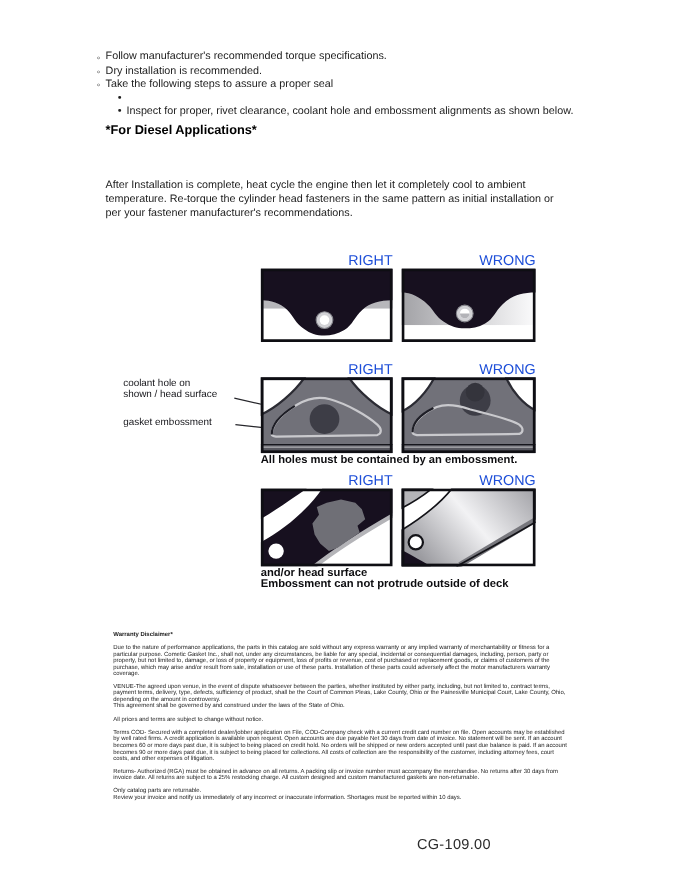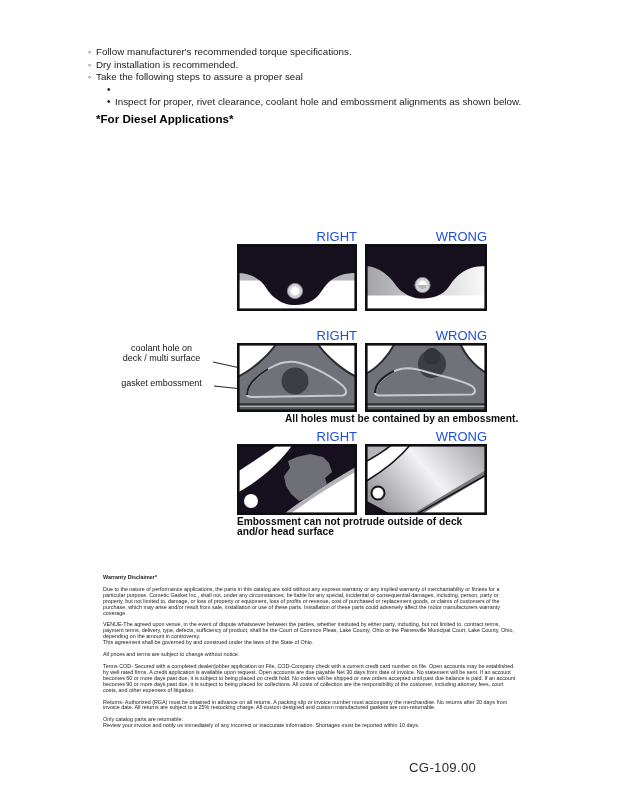--- a/index.html
+++ b/index.html
@@ -21,28 +21,28 @@
   
   .diesel-heading{position:absolute;left:96px;top:112px;font-size:11.6px;font-weight:bold;color:#000;}
   .para{position:absolute;left:96px;width:412px;font-size:9.8px;line-height:12.6px;margin:0;}
   .p1{top:133px;}
   .p2{top:163px;}
   .p3{top:205px;}
   
   .dlabel{position:absolute;font-size:13px;color:#1d4ed8;text-align:right;white-space:nowrap;}
   .dbox{position:absolute;display:block;}
   .caption{position:absolute;font-size:10.2px;font-weight:bold;color:#0d0d10;line-height:10.4px;white-space:nowrap;}
-  .ann{position:absolute;left:112px;width:99px;text-align:center;font-size:9px;line-height:9.7px;color:#15151a;}
+  .ann{position:absolute;left:112px;width:99px;text-align:left;font-size:9px;line-height:9.7px;color:#15151a;}
   .leader-svg{position:absolute;left:110px;top:340px;}
   
   .fp{position:absolute;left:103px;top:575px;width:414px;font-size:5.4px;line-height:5.9px;color:#222;}
   .fp .fp-h{font-weight:bold;margin:0 0 6px 0;}
   .fp p{margin:0 0 6px 0;}
   
-  .pagenum{position:absolute;left:409px;top:760px;font-size:13.2px;color:#2b2b2b;letter-spacing:.3px;}
+  .pagenum{position:absolute;left:379px;top:760px;font-size:13.2px;color:#2b2b2b;letter-spacing:.3px;}
 </style>
 </head>
 <body>
 
 <div class="page">
 
 
   <div class="bullets">
     <div class="b">
         <span class="m">◦</span>
@@ -59,20 +59,21 @@
     <div class="b sub">
         <span class="m">•</span>
       </div>
     <div class="b sub">
         <span class="m">•</span>
         <span>Inspect for proper, rivet clearance, coolant hole and embossment alignments as shown below.</span>
       </div>
   </div>
 
   <div class="diesel-heading">*For Diesel Applications*</div>
+  <p class="para p2">After Installation is complete, heat cycle the engine then let it completely cool to ambient temperature. Re-torque the cylinder head fasteners in the same pattern as initial installation or per your fastener manufacturer's recommendations.</p>
 
   <div class="dlabel" style="left:237px;width:120px;top:229px;">RIGHT</div>
   <div class="dlabel" style="left:365px;width:122px;top:229px;">WRONG</div>
 
   <svg class="dbox" style="left:237px;top:244px;" width="120" height="67" viewBox="0 0 120 67">
     <rect width="120" height="67" fill="#ffffff"></rect>
     <rect y="29" width="120" height="7.5" fill="#b7b7bb"></rect>
     <path d="M0,0 H120 V29 C108,29 99.5,31.5 92.5,37.5 C85,44 84,51 76,56 C70,59.8 64,61 58,61 C50.5,61 45,59 39.5,55 C31.5,50 30,43.5 24,37.5 C17,31.5 10,29 0,29 Z" fill="#17101f"></path>
     <circle cx="58" cy="47" r="7.6" fill="#d2d2d6" stroke="#86868d" stroke-width="1"></circle>
     <circle cx="58" cy="47" r="4.4" fill="#ffffff"></circle>
@@ -95,21 +96,21 @@
     <path d="M53.1,41 A4.4,4.4 0 0 0 61.9,41 Z" fill="#b3b3b8"></path>
     <rect x="1.3" y="1.3" width="119.4" height="64.4" fill="none" stroke="#0e0e13" stroke-width="2.6"></rect>
   </svg>
 
 
   <div class="dlabel" style="left:237px;width:120px;top:328px;">RIGHT</div>
   <div class="dlabel" style="left:365px;width:122px;top:328px;">WRONG</div>
 
   <div class="ann" style="top:344px;">
     <div>coolant hole on</div>
-    <div>deck / multi surface</div>
+    <div>shown / head surface</div>
   </div>
   <div class="ann" style="top:379px;">
     <div>gasket embossment</div>
   </div>
   <svg class="leader-svg" width="260" height="60" viewBox="0 0 260 60">
     <path d="M103,22 L184,40" stroke="#26262b" stroke-width="1.1" fill="none"></path>
     <path d="M104,46 L150,51" stroke="#26262b" stroke-width="1.1" fill="none"></path>
   </svg>
 
   <svg class="dbox" style="left:237px;top:343px;" width="120" height="69" viewBox="0 0 120 69">
@@ -132,21 +133,21 @@
     <circle cx="67" cy="21" r="14" fill="#3d3d46"></circle>
     <circle cx="67" cy="13.5" r="8.5" fill="#34343c"></circle>
     <path d="M10,50 C10,42 18,33 32,27 C41,23.5 53,26 62,29 C78,33.5 98,37.5 107,43 C111,46 111,50 107,51.5 L14,52.5 C11,52 10,51 10,50 Z" fill="none" stroke="#c9c9cd" stroke-width="2" stroke-linejoin="round"></path>
     <path d="M10,50 C10,42 17,34 29,28" fill="none" stroke="#1e1e26" stroke-width="2"></path>
     <rect y="62" width="122" height="7" fill="#585860"></rect>
     <path d="M0,61.2 H122" stroke="#16161c" stroke-width="1.3"></path>
     <path d="M0,63.4 H122" stroke="#b2b2b6" stroke-width="1.2"></path>
     <rect x="1.3" y="1.3" width="119.4" height="66.4" fill="none" stroke="#0e0e13" stroke-width="2.6"></rect>
   </svg>
 
-  <div class="caption" style="left:237px;top:414px;margin-left:48px;">All holes must be contained by an embossment.</div>
+  <div class="caption" style="left:237px;top:414px;">All holes must be contained by an embossment.</div>
 
   <div class="dlabel" style="left:237px;width:120px;top:429px;">RIGHT</div>
   <div class="dlabel" style="left:365px;width:122px;top:429px;">WRONG</div>
 
   <svg class="dbox" style="left:237px;top:444px;" width="120" height="71" viewBox="0 0 120 71">
     <rect width="120" height="71" fill="#ffffff"></rect>
     <path d="M0,0 H42 C26,11 10,22 0,28 Z" fill="#17101f"></path>
     <path d="M56,0 H120 V25 C96,39 70,55 51,71 H0 V49 C22,37 42,20 56,0 Z" fill="#17101f"></path>
     <path d="M49,71 C69,55 95,39 121,24" stroke="#b4b4b8" stroke-width="4" fill="none"></path>
     <path d="M60,13 L73,10 L86,13 L92,19 L95,28 L88,34 L90,40 L80,47 L70,54 L62,57 L54,50 L49,42 L47,32 L53,24 L51,17 Z" fill="#6f6f76"></path>
@@ -166,22 +167,22 @@
     <path d="M0,0 H28 C18,8 8,14 0,18 Z" fill="#b5b5b9" stroke="#131318" stroke-width="1.5"></path>
     <path d="M46,0 H122 V28 C96,43 72,58 53,71 H0 V38 C18,27 34,15 46,0 Z" fill="url(#g3)" stroke="#131318" stroke-width="1.5"></path>
     <path d="M53,69.5 C78,54.5 100,41.5 122,28.5" stroke="#77777d" stroke-width="5" fill="none"></path>
     <path d="M50,71 C76,56.5 100,43.5 122,30.5" stroke="#131318" stroke-width="1.5" fill="none"></path>
     <path d="M0,56 C10,61 20,67 27,71 H0 Z" fill="#17101f"></path>
     <circle cx="13" cy="49" r="6.5" fill="#ffffff" stroke="#131318" stroke-width="2"></circle>
     <rect x="1.3" y="1.3" width="119.4" height="68.4" fill="none" stroke="#0e0e13" stroke-width="2.6"></rect>
   </svg>
 
   <div class="caption" style="left:237px;top:517px;">
+    <div>and/or head surface</div>
     <div>Embossment can not protrude outside of deck</div>
-    <div>and/or head surface</div>
   </div>
 
   <div class="fp">
     <div class="fp-h">Warranty Disclaimer*</div>
     <p>Due to the nature of performance applications, the parts in this catalog are sold without any express warranty or any implied warranty of merchantability or fitness for a particular purpose.  Cometic Gasket Inc., shall not, under any circumstances, be liable for any special, incidental or consequential damages, including, person, party or property, but not limited to, damage, or loss of property or equipment, loss of profits or revenue, cost of purchased or replacement goods, or claims of customers of the purchase, which may arise and/or result from sale, installation or use of these parts.  Installation of these parts could adversely affect the motor manufacturers warranty coverage.</p>
     <p>
       <span>VENUE-The agreed upon venue, in the event of dispute whatsoever between the parties, whether instituted by either party, including, but not limited to, contract terms, payment terms, delivery, type, defects, sufficiency of product, shall be the Court of Common Pleas, Lake County, Ohio or the Painesville Municipal Court, Lake County, Ohio, depending on the amount in controversy.</span><br>
       <span>This agreement shall be governed by and construed under the laws of the State of Ohio.</span>
     </p>
     <p>All prices and terms are subject to change without notice.</p>

